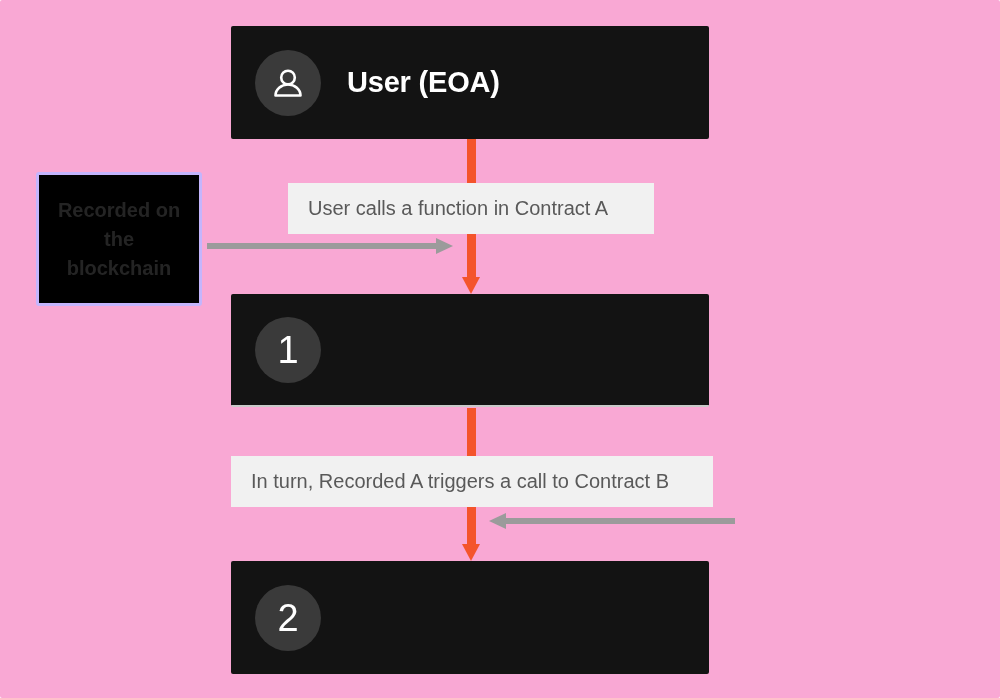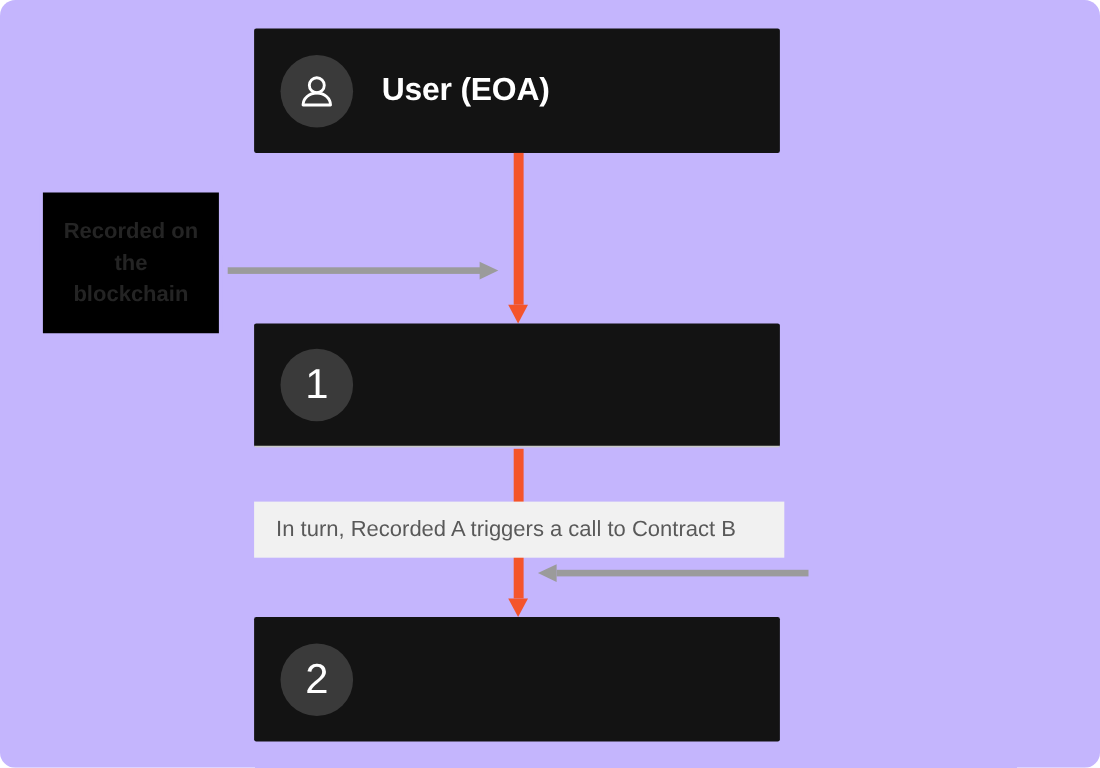--- a/index.html
+++ b/index.html
@@ -9,22 +9,22 @@
     background: #ffffff;
   }
   body {
     font-family: "Liberation Sans", sans-serif;
   }
 
   #canvas {
     position: relative;
     width: 1000px;
     height: 698px;
-    background: #c4b5fd;
-    border-radius: 14px;
+    background: #f9a8d4;
+    border-radius: 2px;
     overflow: hidden;
   }
 
   
   .node {
     position: absolute;
     left: 231px;
     width: 478px;
     height: 113px;
     background: #131313;
@@ -170,20 +170,23 @@
       </svg>
     </div>
     <div class="node-label">User (EOA)</div>
   </div>
 
   <div class="arrow-v" id="arrow-user-a">
     <div class="shaft"></div>
     <div class="head"></div>
   </div>
 
+  <div class="caption" id="caption-1">
+    <span>User calls a function in Contract A</span>
+  </div>
 
   <div class="node" id="node-a">
     <div class="node-badge">1</div>
   </div>
 
   <div class="arrow-v" id="arrow-a-b">
     <div class="shaft"></div>
     <div class="head"></div>
   </div>
 

